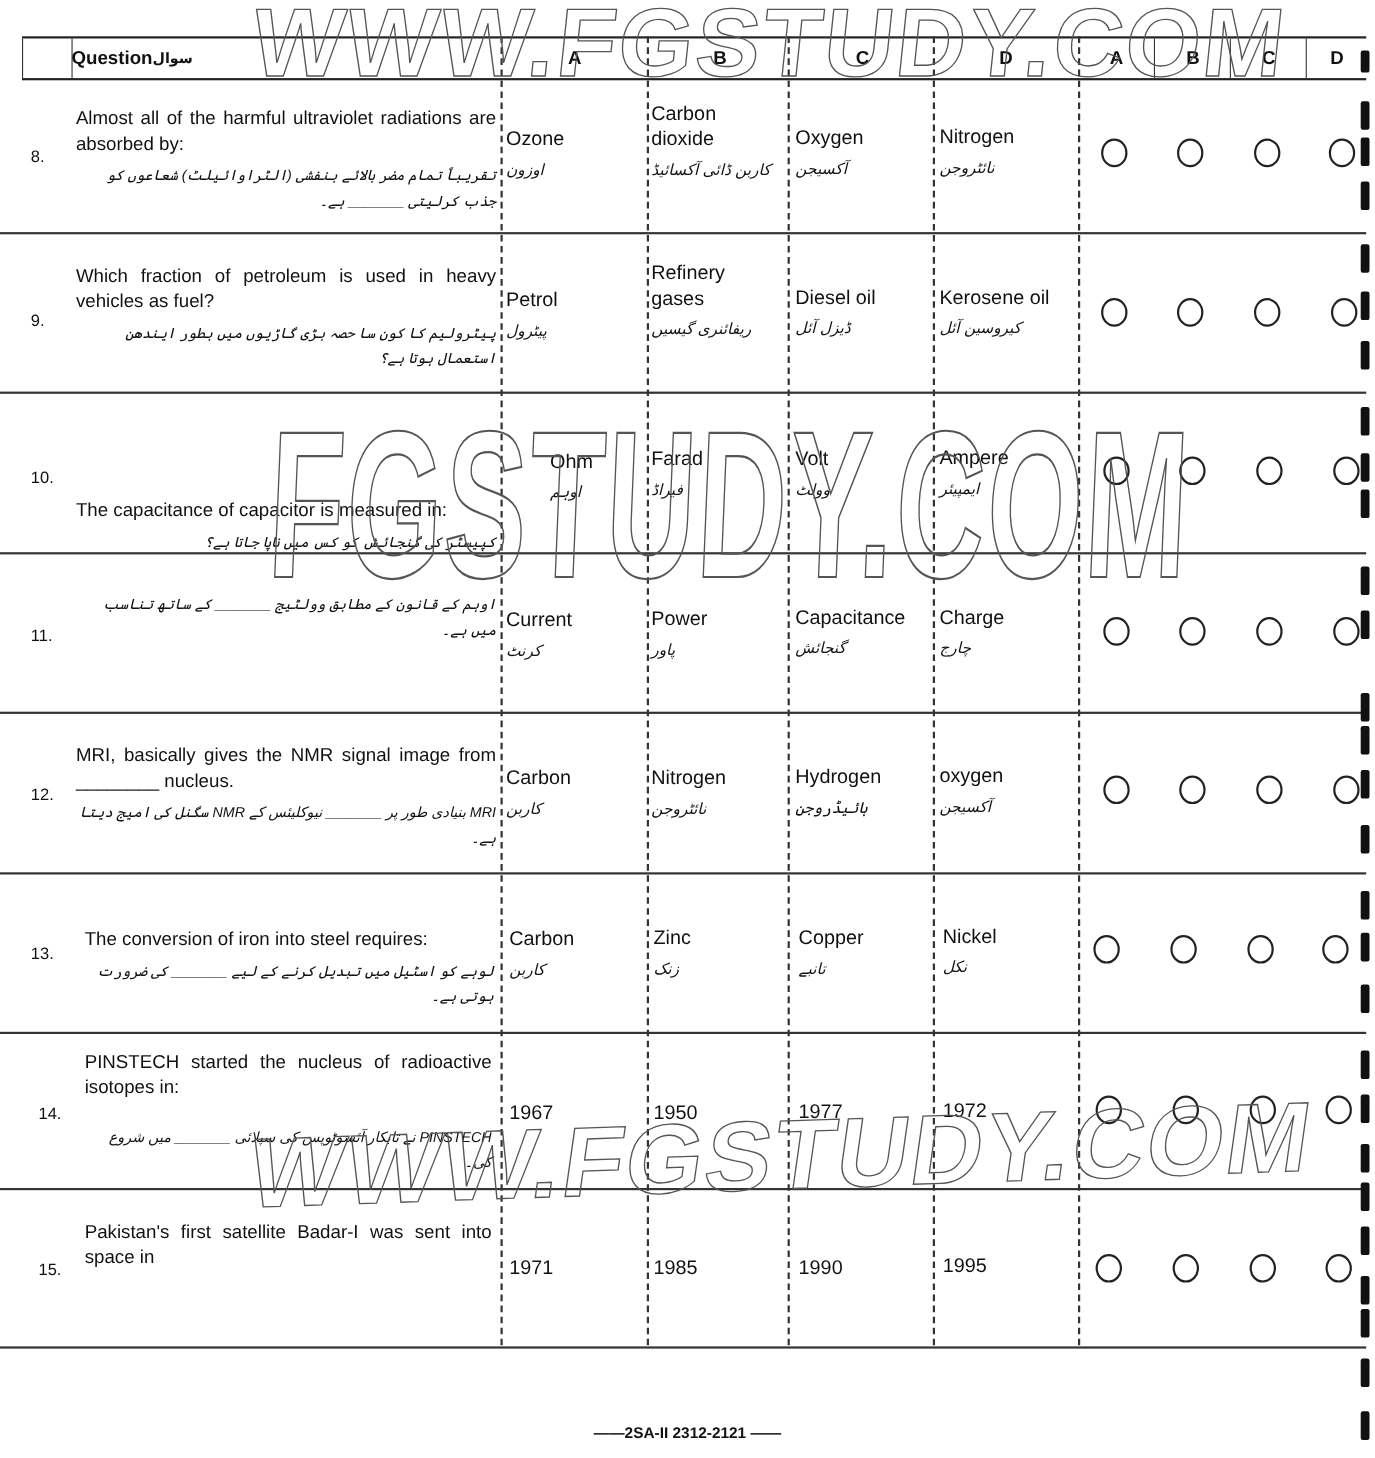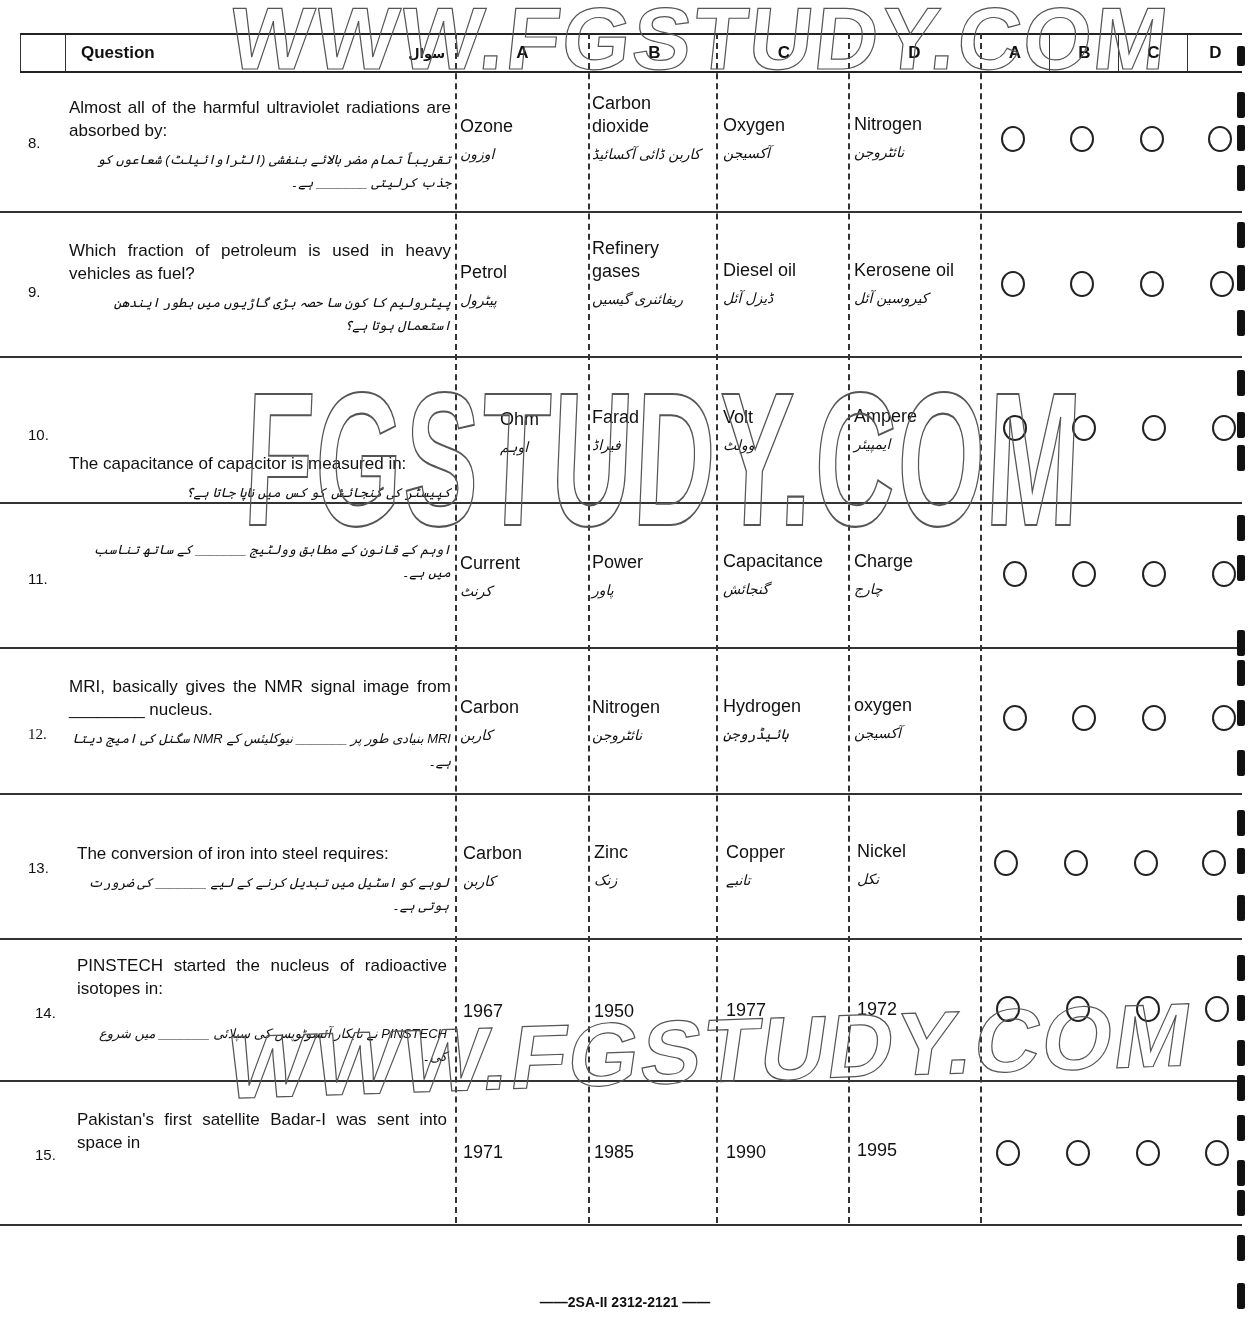--- a/index.html
+++ b/index.html
@@ -6,21 +6,21 @@
   body { width:1250px; height:1325px; position:relative; overflow:hidden;
          font-family:"Liberation Sans", "DejaVu Sans", sans-serif; color:#111; }
   .sheet { position:absolute; left:0; top:0; width:1250px; height:1325px; }
 
   
   .hdr { position:absolute; top:33px; left:20px; height:36px; width:1222px;
          border-top:2px solid #222; border-bottom:2px solid #222; }
   .hdr .cell { position:absolute; top:0; height:36px; display:flex; align-items:center;
                font-weight:bold; font-size:17px; }
   .hdr .c-blank { left:0; width:44px; border-left:1px solid #333; border-right:1px solid #333; }
-  .hdr .c-q { left:45px; width:388px; padding-left:16px; justify-content:space-between; box-sizing:border-box; padding-right:8px; }
+  .hdr .c-q { left:45px; width:388px; box-sizing:border-box; padding-right:8px; }
   .hdr .c-q .ur { font-size:13px; direction:rtl; }
   .hdr .c-opt { justify-content:center; }
   .hdr .c-bub { justify-content:center; border-left:1px solid #333; }
 
   .vdash { position:absolute; top:33px; width:0; height:1190px; border-left:2px dashed #333; }
   .rowline { position:absolute; left:0; width:1242px; height:0; border-top:2px solid #333; }
 
   .row { position:absolute; left:0; width:1242px; }
   .num { position:absolute; left:28px; font-size:15px; }
   .qtext { position:absolute; left:69px; width:382px; font-size:17px; line-height:23px; text-align:justify; }
@@ -177,21 +177,21 @@
       <span>Charge</span>
       <span class="ur">چارج</span>
     </div>
     <div class="bubble" style="left:1003px;top:57px;"></div>
     <div class="bubble" style="left:1072px;top:57px;"></div>
     <div class="bubble" style="left:1142px;top:57px;"></div>
     <div class="bubble" style="left:1212px;top:57px;"></div>
   </div>
 
   <div class="row" style="top:649px;height:143px;">
-    <div class="num" style="top:77px;font-family:Liberation Serif, serif;">12.</div>
+    <div class="num" style="top:65px;">12.</div>
     <div class="qtext" style="top:26px;">
       <span class="en">MRI, basically gives the NMR signal image from ________ nucleus.</span>
       <span class="ur">MRI بنیادی طور پر _______ نیوکلیئس کے NMR سگنل کی امیج دیتا ہے۔</span>
     </div>
     <div class="opt" style="left:460px;top:47px;width:125px;">
       <span>Carbon</span>
       <span class="ur">کاربن</span>
     </div>
     <div class="opt" style="left:592px;top:47px;width:120px;">
       <span>Nitrogen</span>

